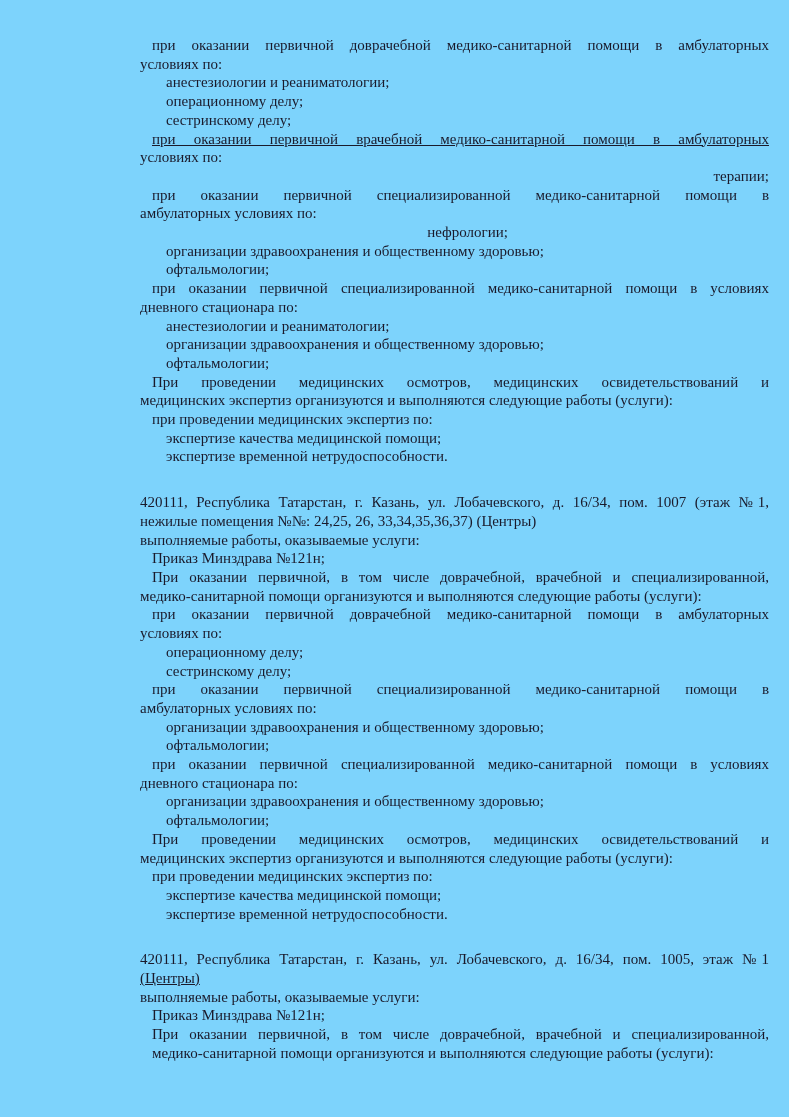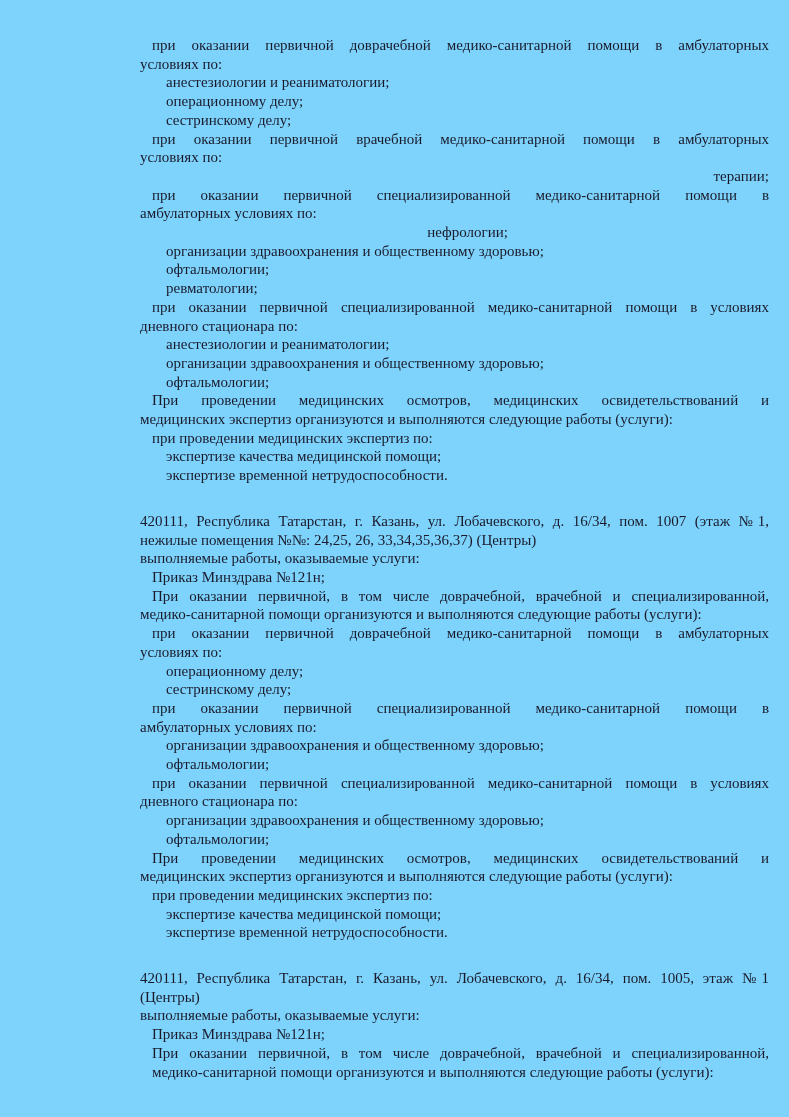--- a/index.html
+++ b/index.html
@@ -40,29 +40,28 @@
 <body>
 
 <div class="page" style="background: #7dd3fc;">
   <div class="doc" id="doc" style="color: rgb(26, 26, 43);">
       <div class="block">
         <div class="line just" style="padding-left: 12px;">при оказании первичной доврачебной медико-санитарной помощи в амбулаторных</div>
         <div class="line" style="padding-left: 0px;">условиях по:</div>
         <div class="line" style="padding-left: 26px;">анестезиологии и реаниматологии;</div>
         <div class="line" style="padding-left: 26px;">операционному делу;</div>
         <div class="line" style="padding-left: 26px;">сестринскому делу;</div>
-        <div class="line just" style="padding-left: 12px;">при оказании первичной врачебной медико-санитарной помощи в амбулаторных</div>
+        <div class="line just" style="padding-left: 12px; text-decoration: underline;">при оказании первичной врачебной медико-санитарной помощи в амбулаторных</div>
         <div class="line" style="padding-left: 0px;">условиях по:</div>
         <div class="line" style="padding-left: 26px; text-align: right;">терапии;</div>
         <div class="line just" style="padding-left: 12px;">при оказании первичной специализированной медико-санитарной помощи в</div>
         <div class="line" style="padding-left: 0px;">амбулаторных условиях по:</div>
         <div class="line" style="padding-left: 26px; text-align: center;">нефрологии;</div>
         <div class="line" style="padding-left: 26px;">организации здравоохранения и общественному здоровью;</div>
         <div class="line" style="padding-left: 26px;">офтальмологии;</div>
-        <div class="line" style="padding-left: 26px;">ревматологии;</div>
         <div class="line just" style="padding-left: 12px;">при оказании первичной специализированной медико-санитарной помощи в условиях</div>
         <div class="line" style="padding-left: 0px;">дневного стационара по:</div>
         <div class="line" style="padding-left: 26px;">анестезиологии и реаниматологии;</div>
         <div class="line" style="padding-left: 26px;">организации здравоохранения и общественному здоровью;</div>
         <div class="line" style="padding-left: 26px;">офтальмологии;</div>
         <div class="line just" style="padding-left: 12px;">При проведении медицинских осмотров, медицинских освидетельствований и</div>
         <div class="line" style="padding-left: 0px;">медицинских экспертиз организуются и выполняются следующие работы (услуги):</div>
         <div class="line" style="padding-left: 12px;">при проведении медицинских экспертиз по:</div>
         <div class="line" style="padding-left: 26px;">экспертизе качества медицинской помощи;</div>
         <div class="line" style="padding-left: 26px;">экспертизе временной нетрудоспособности.</div>
@@ -87,20 +86,20 @@
         <div class="line" style="padding-left: 26px;">организации здравоохранения и общественному здоровью;</div>
         <div class="line" style="padding-left: 26px;">офтальмологии;</div>
         <div class="line just" style="padding-left: 12px;">При проведении медицинских осмотров, медицинских освидетельствований и</div>
         <div class="line" style="padding-left: 0px;">медицинских экспертиз организуются и выполняются следующие работы (услуги):</div>
         <div class="line" style="padding-left: 12px;">при проведении медицинских экспертиз по:</div>
         <div class="line" style="padding-left: 26px;">экспертизе качества медицинской помощи;</div>
         <div class="line" style="padding-left: 26px;">экспертизе временной нетрудоспособности.</div>
       </div>
       <div class="block">
         <div class="line just" style="padding-left: 0px;">420111, Республика Татарстан, г. Казань, ул. Лобачевского, д. 16/34, пом. 1005, этаж №1</div>
-        <div class="line" style="padding-left: 0px;">(Центры)</div>
+        <div class="line" style="padding-left: 0px; text-decoration: underline;">(Центры)</div>
         <div class="line" style="padding-left: 0px;">выполняемые работы, оказываемые услуги:</div>
         <div class="line" style="padding-left: 12px;">Приказ Минздрава №121н;</div>
         <div class="line just" style="padding-left: 12px;">При оказании первичной, в том числе доврачебной, врачебной и специализированной,</div>
         <div class="line" style="padding-left: 12px;">медико-санитарной помощи организуются и выполняются следующие работы (услуги):</div>
       </div>
     </div>
 </div>
 
 </body></html>

